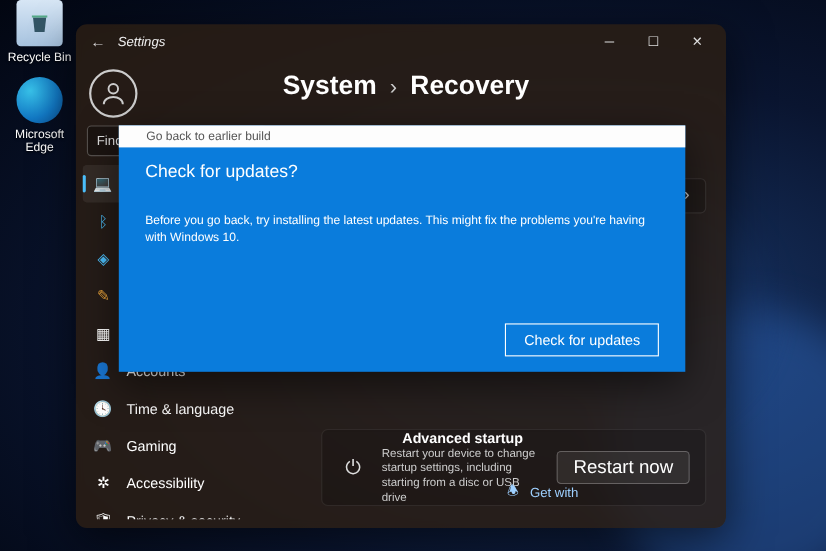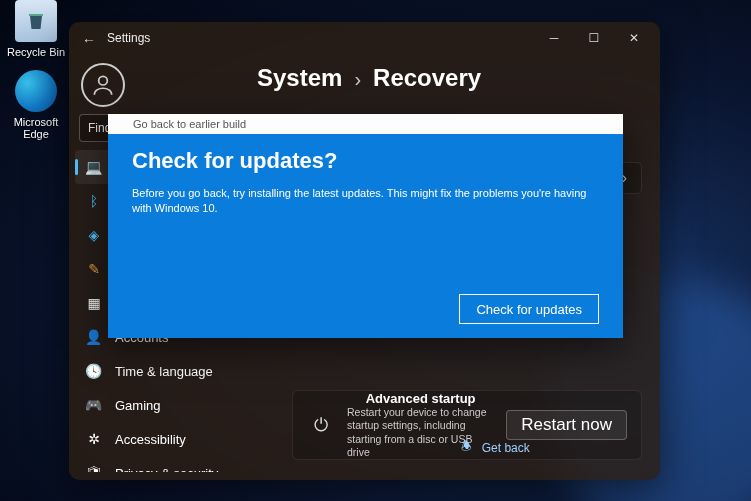--- a/index.html
+++ b/index.html
@@ -23,21 +23,21 @@
   
   .win {
     position:absolute; left:69px; top:22px; width:591px; height:458px;
     background: rgba(44,30,20,0.82);
     backdrop-filter: blur(4px);
     border-radius:10px; box-shadow:0 10px 40px rgba(0,0,0,.6);
     display:flex; flex-direction:column; overflow:hidden;
   }
   .titlebar { height:32px; display:flex; align-items:center; padding:0 6px; color:#eee; font-size:12px; }
   .tb-back { width:28px; text-align:center; font-size:14px; cursor:pointer; color:#ddd; }
-  .tb-title { flex:1; padding-left:4px; }
+  .tb-title { flex:1; padding-left:4px;font-style:italic; }
   .tb-btns { display:flex; }
   .tb-btn { width:40px; height:32px; display:flex; align-items:center; justify-content:center; font-size:12px; color:#ddd; cursor:pointer; }
 
   .body { flex:1; display:flex; position:relative; overflow:hidden; }
   .sidebar { width:182px; padding:4px 0 8px 6px; display:flex; flex-direction:column; font-size:13px; }
   .avatar-row { display:flex; align-items:center; height:54px; padding-left:6px; }
   .avatar { width:44px; height:44px; border-radius:50%; border:2px solid #ccc; display:flex; align-items:center; justify-content:center; }
   .search-wrap { margin:2px 8px 8px 4px; }
   .search { width:100%; height:28px; border-radius:4px; border:1px solid rgba(255,255,255,.25); background:rgba(0,0,0,.25); color:#ddd; padding:0 8px; font-size:12px; }
   .nav { flex:1; overflow:hidden; }
@@ -62,21 +62,21 @@
   .gethelp { position:absolute; left:210px; bottom:22px; display:flex; align-items:center; gap:10px; font-size:12px; color:#9ed0ff; }
 
   
   .modal {
     position:absolute; left:108px; top:114px; width:515px; height:224px;
     background:#0a7cdc; box-shadow:0 12px 36px rgba(0,0,0,.55);
     display:flex; flex-direction:column;
   }
   .modal-strip { height:20px; background:#fdfdfd; color:#555; font-size:11px; display:flex; align-items:center; padding-left:25px; }
   .modal-body { flex:1; padding:14px 24px 14px 24px; display:flex; flex-direction:column; color:#fff; }
-  .modal-title { font-size:22px; font-weight:700; margin-bottom:12px; }
+  .modal-title { font-size:16px; font-weight:400; margin-bottom:28px; }
   .modal-text { font-size:11px; line-height:1.4; max-width:460px; }
   .modal-actions { margin-top:auto; display:flex; justify-content:flex-end; }
   .modal-btn { height:30px; padding:0 16px; border:1.5px solid #fff; background:transparent; color:#fff; font-size:13px; cursor:pointer; }
 
   svg { display:block; }
 </style>
 </head>
 <body>
 
 <div class="bloom b1"></div>
@@ -181,21 +181,21 @@
         <div class="opt-ico">⏻</div>
         <div class="opt-text">
           <div class="opt-title">Advanced startup</div>
           <div class="opt-desc">Restart your device to change startup settings, including starting from a disc or USB drive</div>
         </div>
         <button class="opt-btn">Restart now</button>
       </div>
 
       <div class="gethelp">
         <span>🕭</span>
-        <span>Get back</span>
+        <span>Get with</span>
       </div>
     </div>
   </div>
 </div>
 
 <div class="modal">
   <div class="modal-strip">
     <span>Go back to earlier build</span>
   </div>
   <div class="modal-body">

